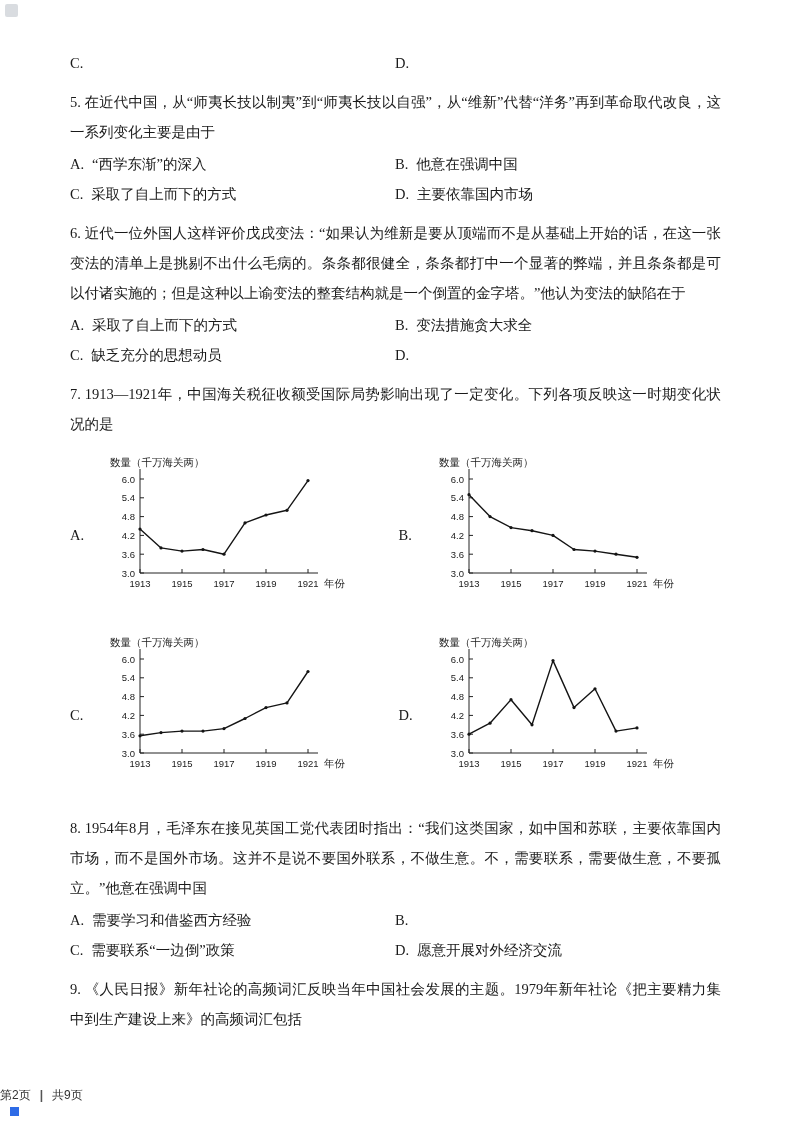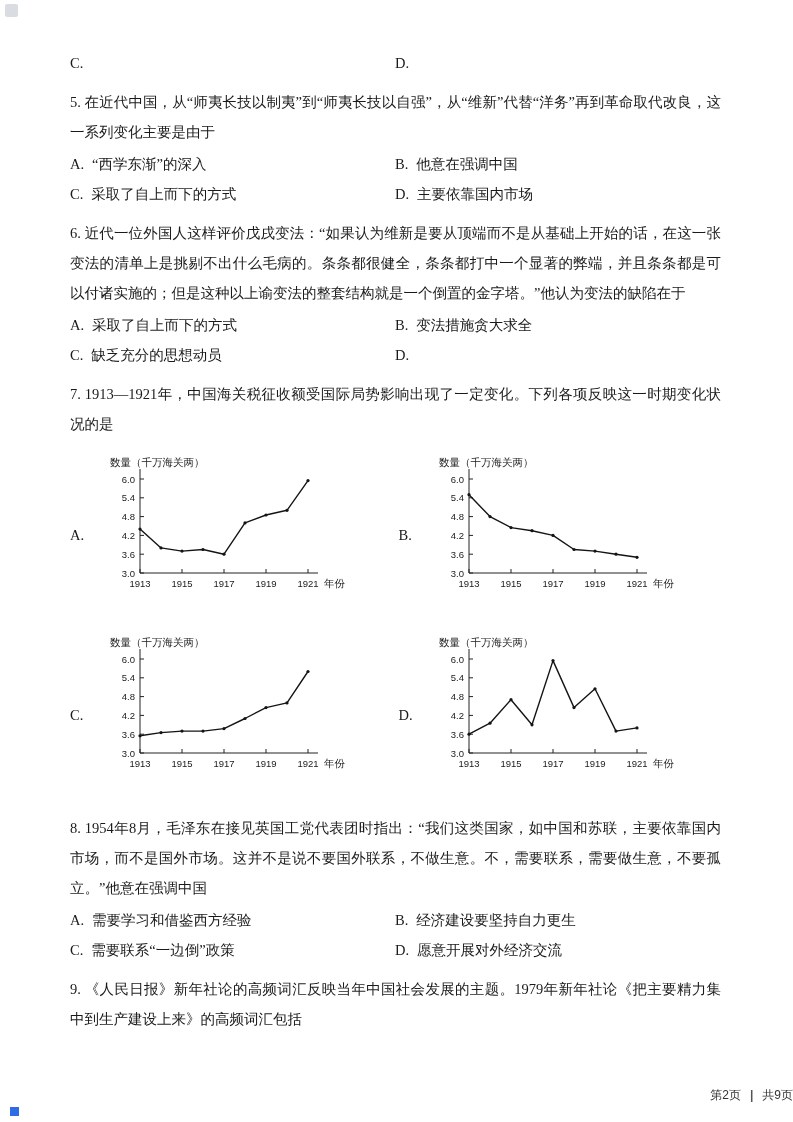--- a/index.html
+++ b/index.html
@@ -28,21 +28,21 @@
   }
   .chart-cell { display:flex; align-items:center; gap:2px; }
   .chart-label { font-size:14.5px; width:24px; flex:0 0 auto; }
   .chart { width:258px; height:164px; }
   svg text { font-family:"Liberation Sans", sans-serif; fill:#1a1a1a; }
   svg .ct  { font-size:10.5px; }
   svg .ct2 { font-size:10.5px; }
   svg .tk  { font-size:9.5px; }
   svg .ax  { stroke:#222222; stroke-width:1; }
   .footer {
-    position:absolute; left:0; right:0; bottom:18px; text-align:right;
+    position:absolute; left:0; right:0; bottom:18px; text-align:left;
     font-size:12px; color:#333333;
     font-family:"Liberation Sans", sans-serif;
   }
   .footer .sep { margin:0 9px; color:#555555; font-weight:bold; }
   .bottom-mark {
     position:absolute; left:10px; bottom:6px; width:9px; height:9px;
     background:#2e6be6;
   }
 </style>
 </head>
@@ -277,21 +277,20 @@
 
     <div class="question" style="margin-top:16px;">
       <p class="stem">8. 1954年8月，毛泽东在接见英国工党代表团时指出：“我们这类国家，如中国和苏联，主要依靠国内市场，而不是国外市场。这并不是说不要国外联系，不做生意。不，需要联系，需要做生意，不要孤立。”他意在强调中国</p>
       <div class="options two-col">
         <div class="opt">
           <span class="opt-label">A.</span>
           <span class="opt-text">需要学习和借鉴西方经验</span>
         </div>
         <div class="opt">
           <span class="opt-label">B.</span>
-          <span class="opt-text">经济建设要坚持自力更生</span>
         </div>
         <div class="opt">
           <span class="opt-label">C.</span>
           <span class="opt-text">需要联系“一边倒”政策</span>
         </div>
         <div class="opt">
           <span class="opt-label">D.</span>
           <span class="opt-text">愿意开展对外经济交流</span>
         </div>
       </div>

